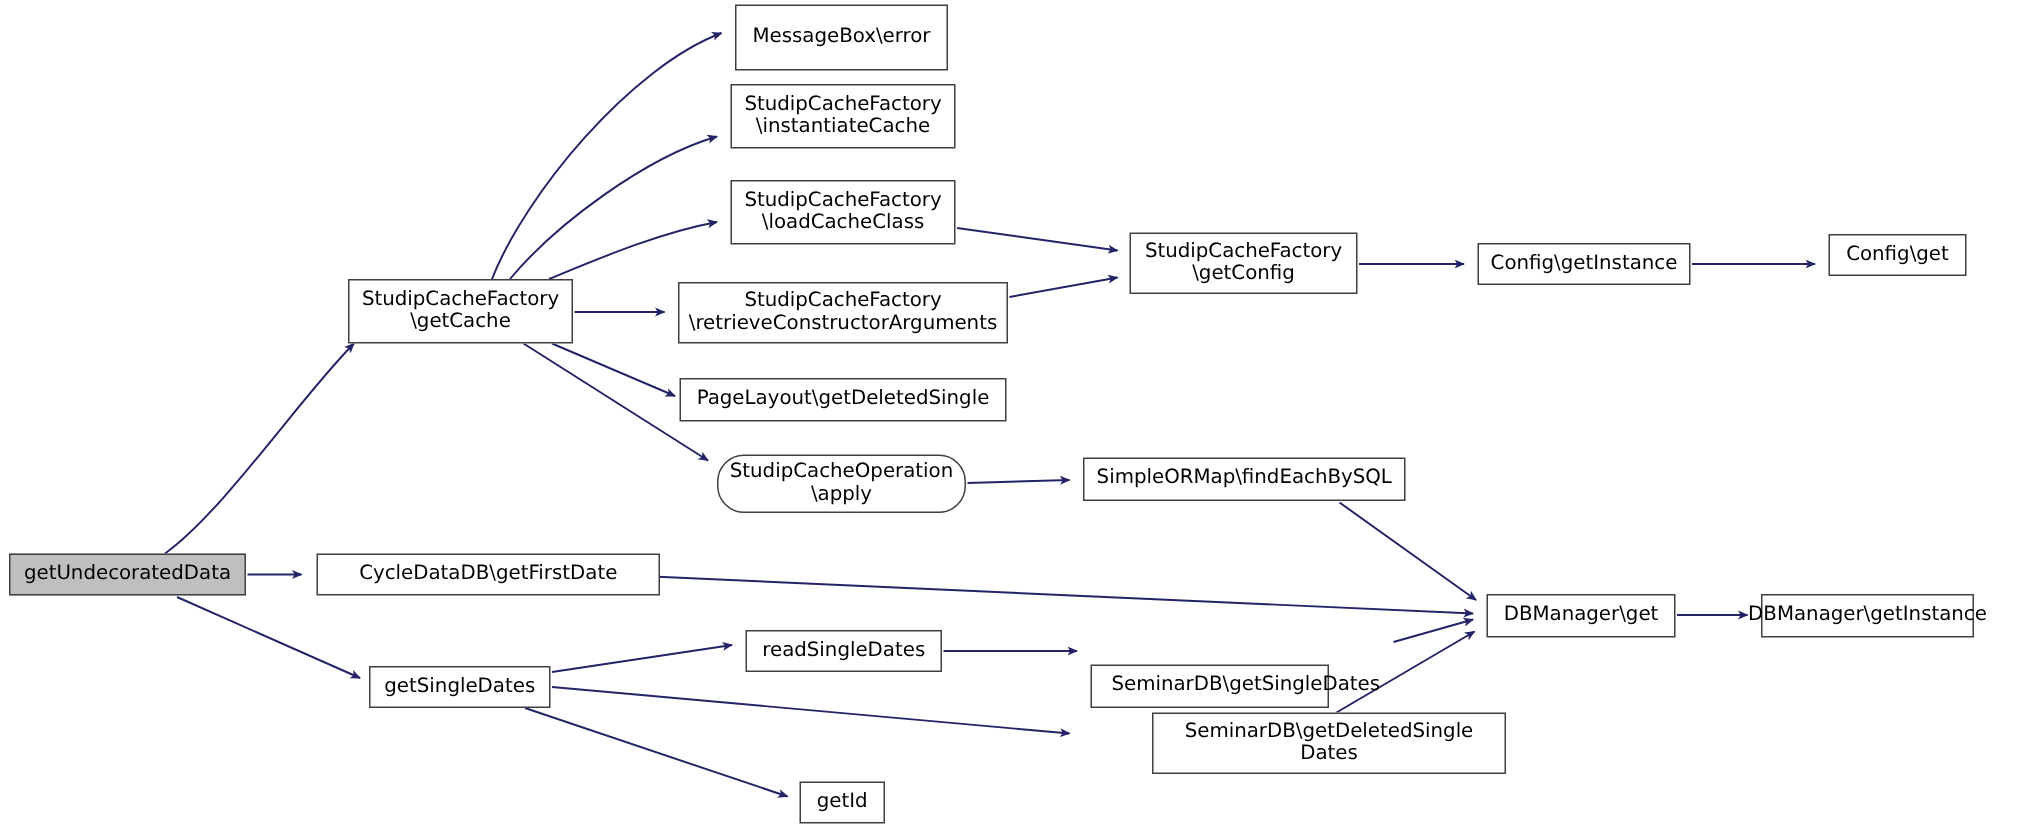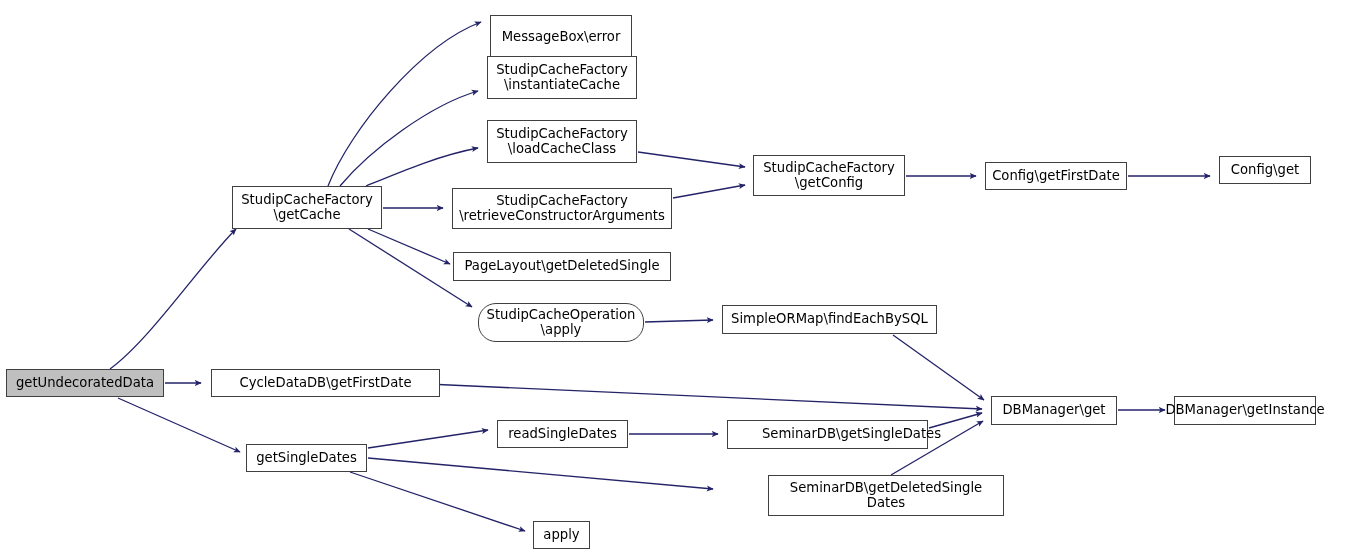--- a/index.html
+++ b/index.html
@@ -76,39 +76,39 @@
       <path d="M 368 458 L 713 489" fill="none" stroke="#232368" stroke-width="1.3" marker-end="url(#arrowhead)"></path>
       <path d="M 350 472 L 525 531" fill="none" stroke="#232368" stroke-width="1.3" marker-end="url(#arrowhead)"></path>
       <path d="M 891 475 L 983 421" fill="none" stroke="#232368" stroke-width="1.3" marker-end="url(#arrowhead)"></path>
       <path d="M 1118 410 L 1165 410" fill="none" stroke="#232368" stroke-width="1.3" marker-end="url(#arrowhead)"></path>
     </svg>
 
   <div id="nodes-layer">
       <div class="node current" style="left: 6px; top: 369px; width: 158px; height: 28px;">getUndecoratedData</div>
       <div class="node" style="left: 232px; top: 186px; width: 150px; height: 43px;">StudipCacheFactory
 \getCache</div>
-      <div class="node" style="left: 490px; top: 3px; width: 142px; height: 44px; margin-top: 12px;">MessageBox\error</div>
+      <div class="node" style="left: 490px; top: 3px; width: 142px; height: 44px;">MessageBox\error</div>
       <div class="node" style="left: 487px; top: 56px; width: 150px; height: 43px;">StudipCacheFactory
 \instantiateCache</div>
       <div class="node" style="left: 487px; top: 120px; width: 150px; height: 43px;">StudipCacheFactory
 \loadCacheClass</div>
       <div class="node" style="left: 452px; top: 188px; width: 220px; height: 41px;">StudipCacheFactory
 \retrieveConstructorArguments</div>
       <div class="node" style="left: 453px; top: 252px; width: 218px; height: 29px;">PageLayout\getDeletedSingle</div>
       <div class="node" style="left: 478px; top: 303px; width: 166px; height: 39px; border-radius: 18px;">StudipCacheOperation
 \apply</div>
       <div class="node" style="left: 753px; top: 155px; width: 152px; height: 41px;">StudipCacheFactory
 \getConfig</div>
-      <div class="node" style="left: 985px; top: 162px; width: 142px; height: 28px;">Config\getFirstDate</div>
+      <div class="node" style="left: 985px; top: 162px; width: 142px; height: 28px;">Config\getInstance</div>
       <div class="node" style="left: 1219px; top: 156px; width: 92px; height: 28px;">Config\get</div>
       <div class="node" style="left: 722px; top: 305px; width: 215px; height: 29px;">SimpleORMap\findEachBySQL</div>
       <div class="node" style="left: 211px; top: 369px; width: 229px; height: 28px;">CycleDataDB\getFirstDate</div>
       <div class="node" style="left: 246px; top: 444px; width: 121px; height: 28px;">getSingleDates</div>
       <div class="node" style="left: 497px; top: 420px; width: 131px; height: 28px; text-align: right;">readSingleDates</div>
-      <div class="node" style="left: 727px; top: 420px; width: 201px; height: 29px; padding-left: 48px;">SeminarDB\getSingleDates</div>
+      <div class="node" style="left: 727px; top: 443px; width: 159px; height: 29px; padding-left: 48px;">SeminarDB\getSingleDates</div>
       <div class="node" style="left: 722px; top: 475px; width: 236px; height: 41px; margin-left: 46px;">SeminarDB\getDeletedSingle
 Dates</div>
       <div class="node" style="left: 991px; top: 396px; width: 126px; height: 29px;">DBManager\get</div>
       <div class="node" style="left: 1174px; top: 396px; width: 142px; height: 29px;">DBManager\getInstance</div>
-      <div class="node" style="left: 533px; top: 521px; width: 57px; height: 28px;">apply</div>
+      <div class="node" style="left: 533px; top: 521px; width: 57px; height: 28px;">getId</div>
     </div>
 
 </div>
 
 </body></html>

